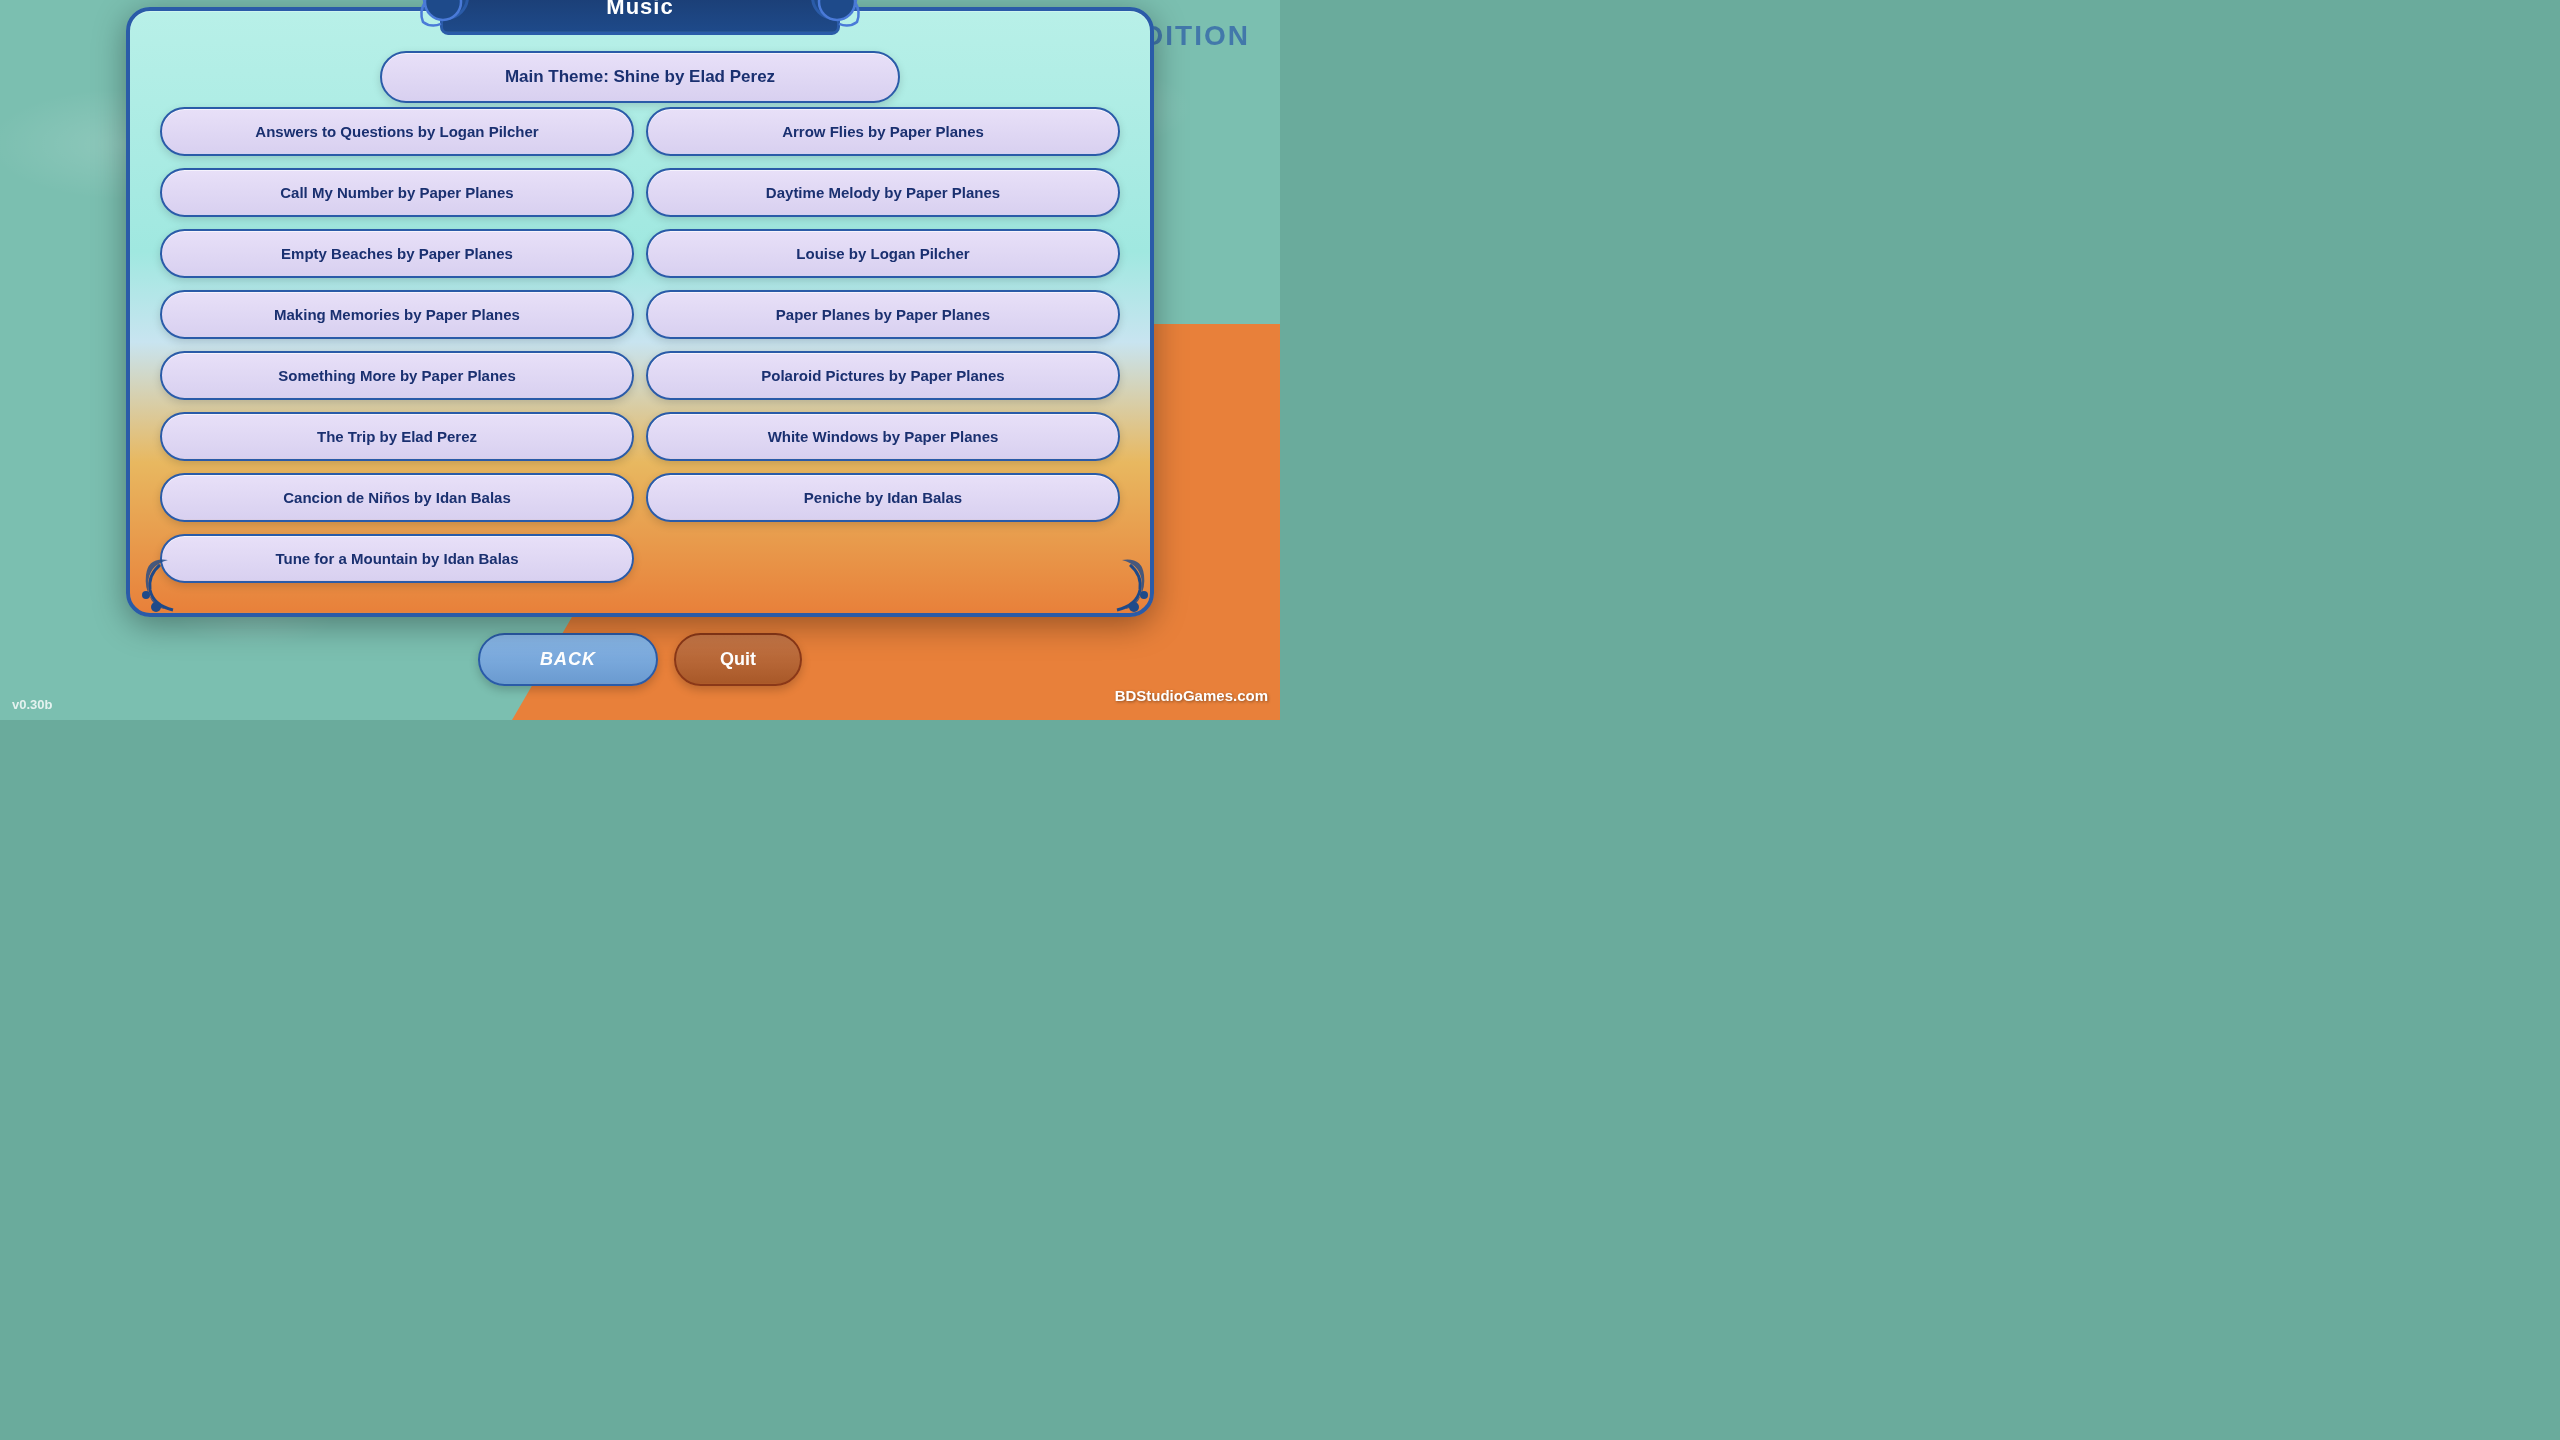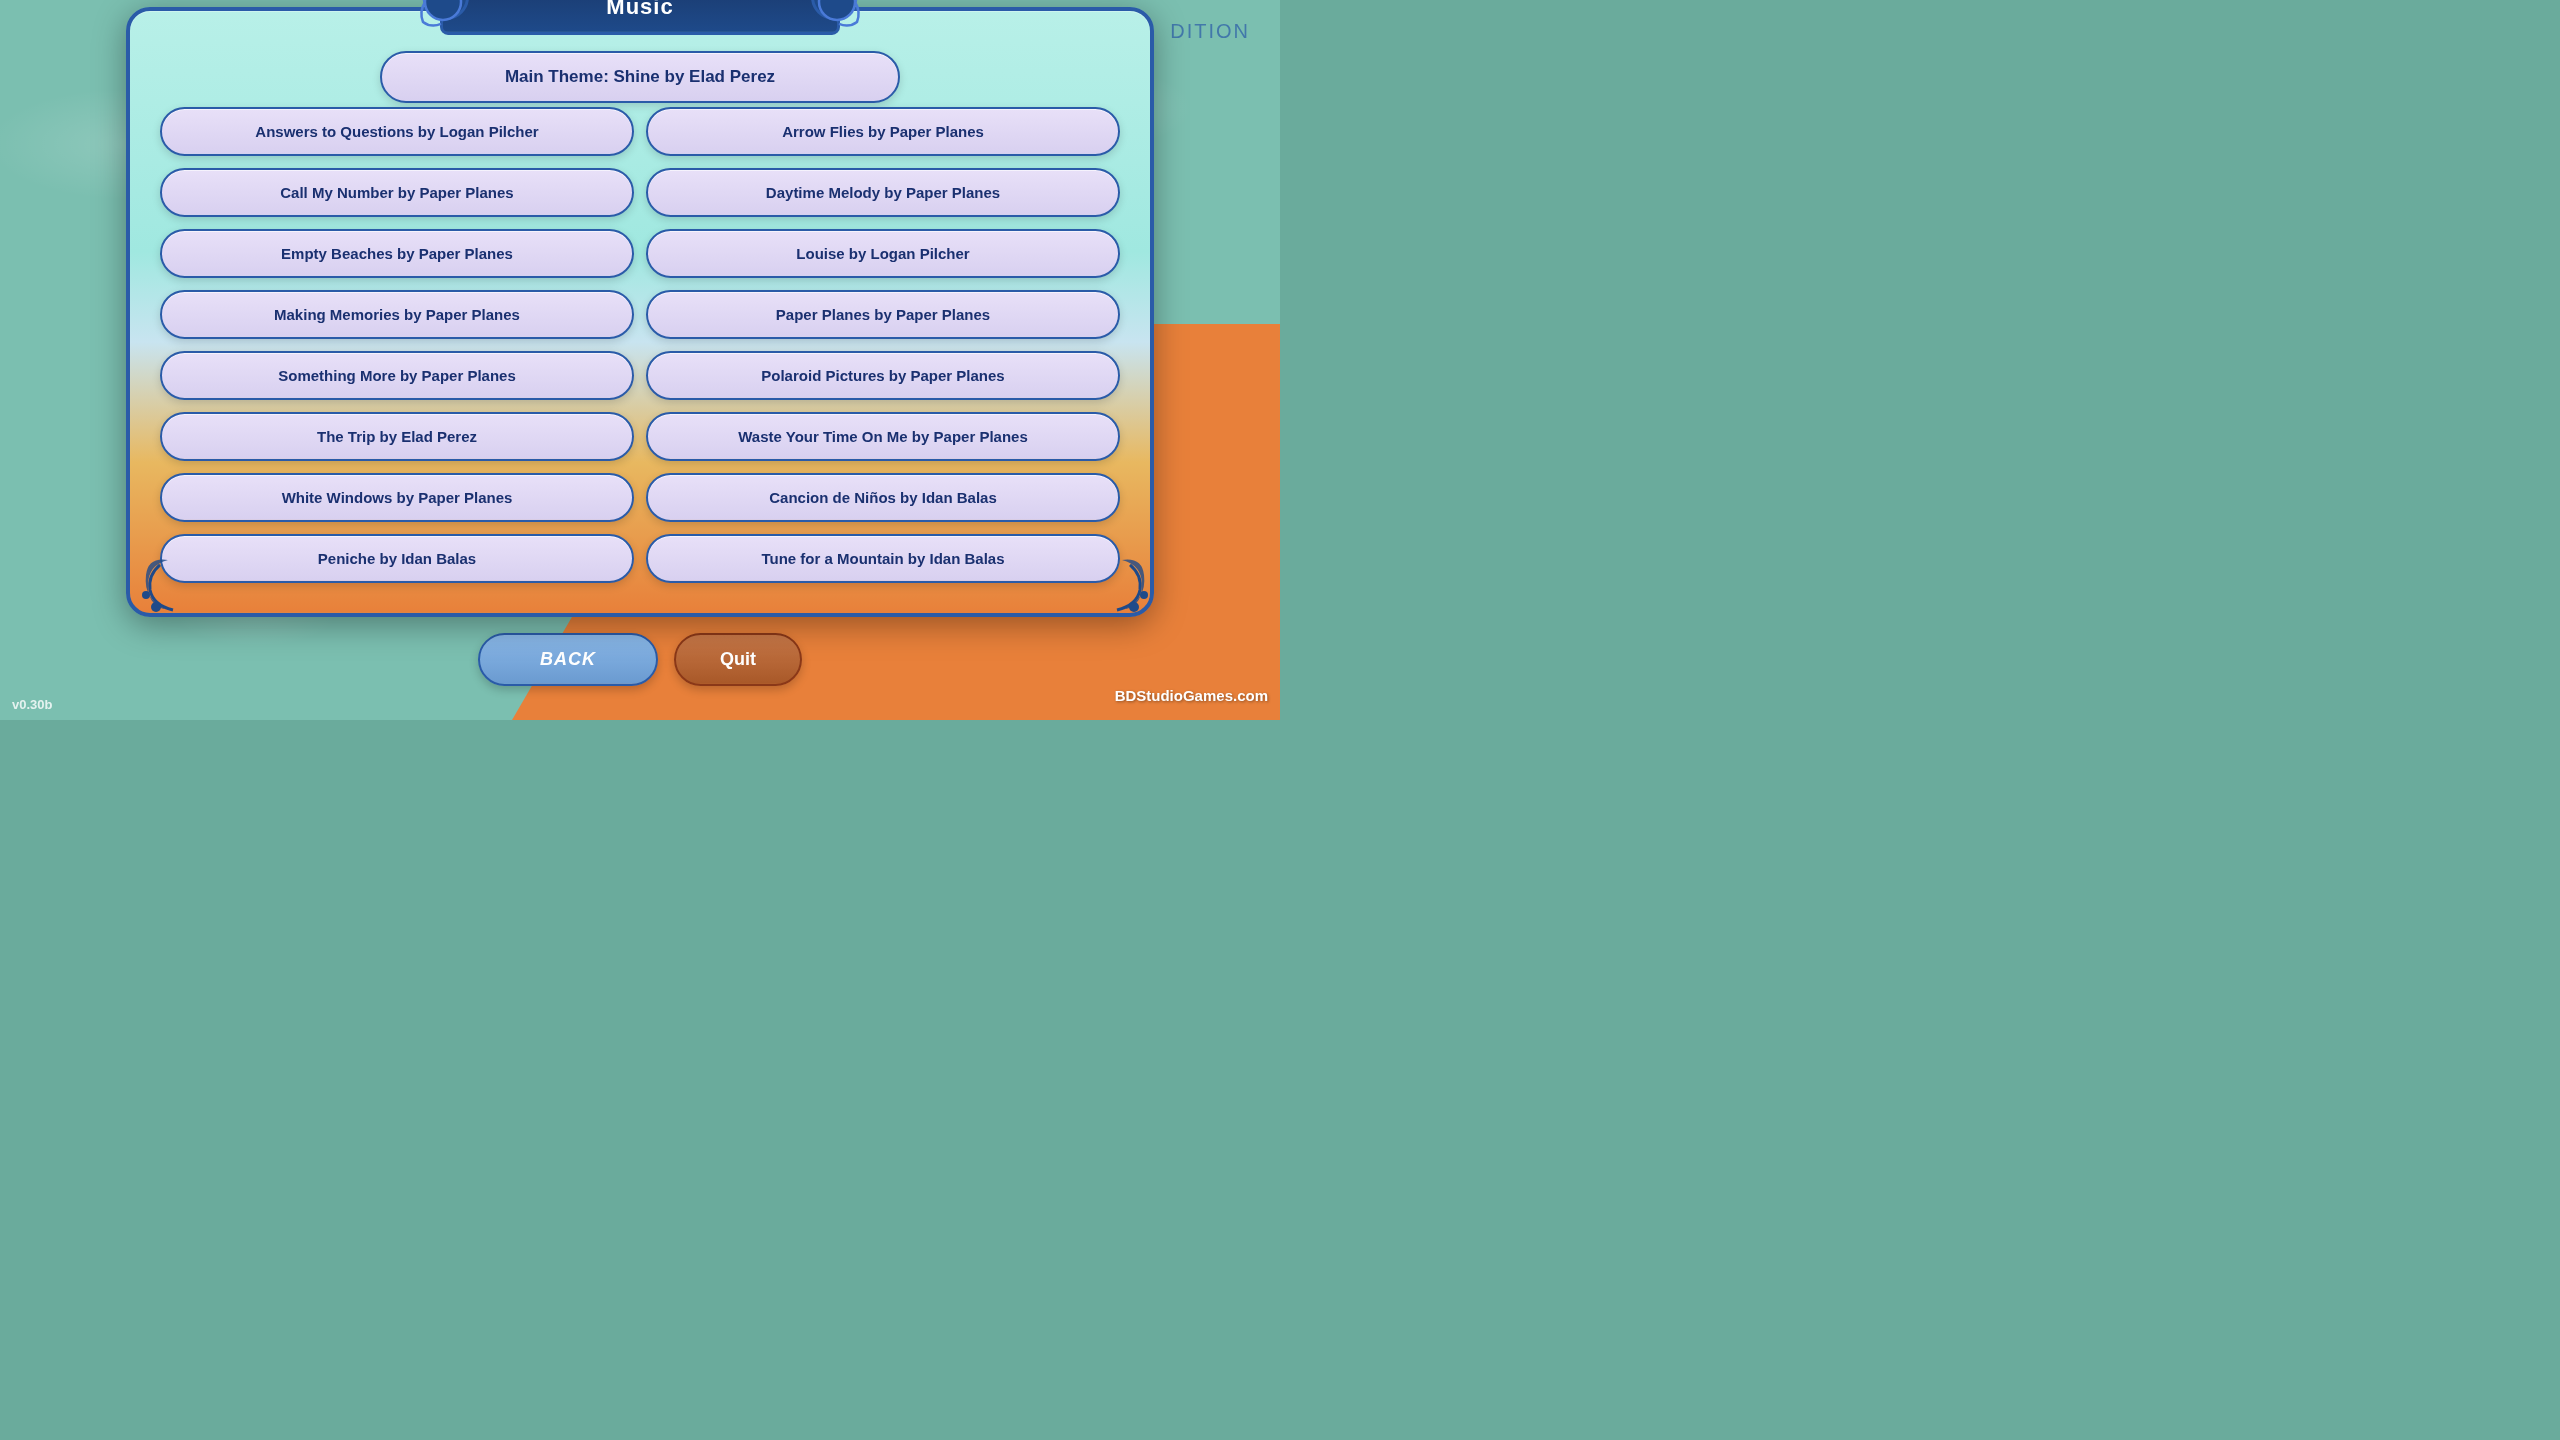--- a/index.html
+++ b/index.html
@@ -183,22 +183,22 @@
       z-index: 20;
       text-shadow: 1px 1px 3px rgba(0,0,0,0.4);
     }
 
     
     .dition-text {
       position: absolute;
       top: 20px;
       right: 30px;
       color: #2a5ba8;
-      font-size: 20px;
-      font-weight: 400;
+      font-size: 28px;
+      font-weight: 700;
       letter-spacing: 2px;
       z-index: 2;
       opacity: 0.7;
       text-align: right;
     }
 
     
     .panel-wrapper {
       position: absolute;
       top: 50%;
@@ -252,21 +252,20 @@
         <button class="btn-track">Arrow Flies by Paper Planes</button>
         <button class="btn-track">Call My Number by Paper Planes</button>
         <button class="btn-track">Daytime Melody by Paper Planes</button>
         <button class="btn-track">Empty Beaches by Paper Planes</button>
         <button class="btn-track">Louise by Logan Pilcher</button>
         <button class="btn-track">Making Memories by Paper Planes</button>
         <button class="btn-track">Paper Planes by Paper Planes</button>
         <button class="btn-track">Something More by Paper Planes</button>
         <button class="btn-track">Polaroid Pictures by Paper Planes</button>
         <button class="btn-track">The Trip by Elad Perez</button>
-        <button class="btn-track">Waste Your Time On Me by Paper Planes</button>
         <button class="btn-track">White Windows by Paper Planes</button>
         <button class="btn-track">Cancion de Niños by Idan Balas</button>
         <button class="btn-track">Peniche by Idan Balas</button>
         <button class="btn-track">Tune for a Mountain by Idan Balas</button>
       </div>
 
     <div class="corner-deco bottom-left">
       <svg width="70" height="70" viewBox="0 0 70 70">
         <path d="M35 65 Q10 65 10 40 Q10 20 30 15 Q10 12 8 30 Q5 55 30 65 Z" fill="#1e4a8a" opacity="0.8"></path>
         <path d="M35 65 Q15 60 12 45 Q10 30 22 20" fill="none" stroke="#1e4a8a" stroke-width="3"></path>

